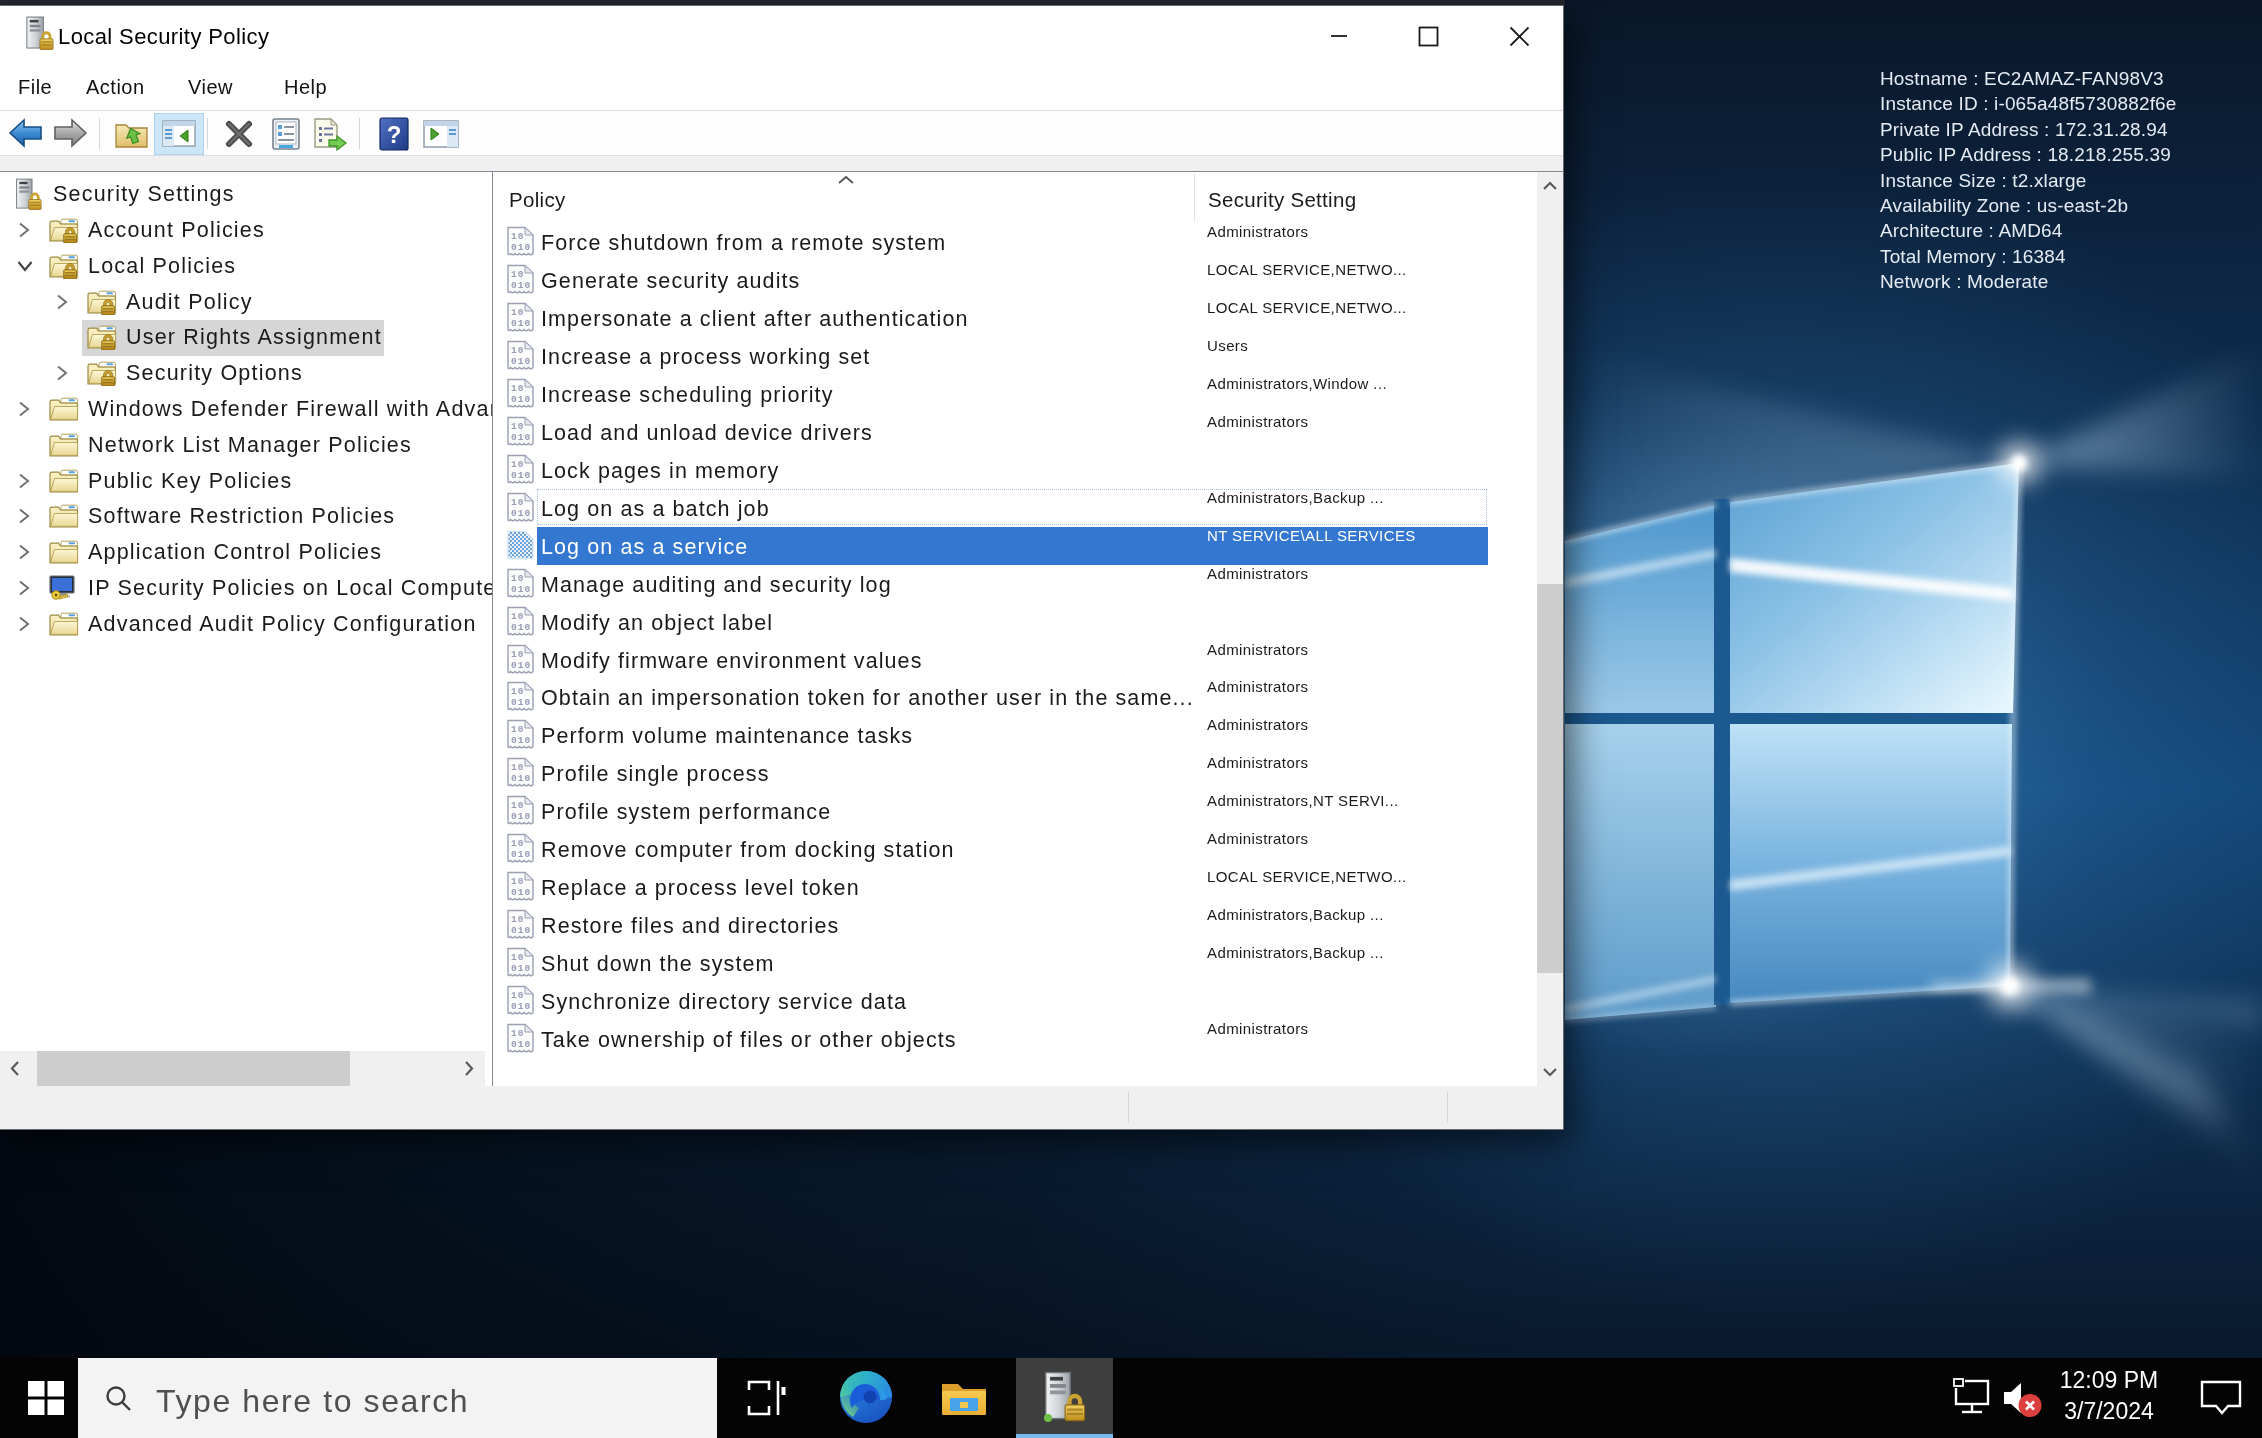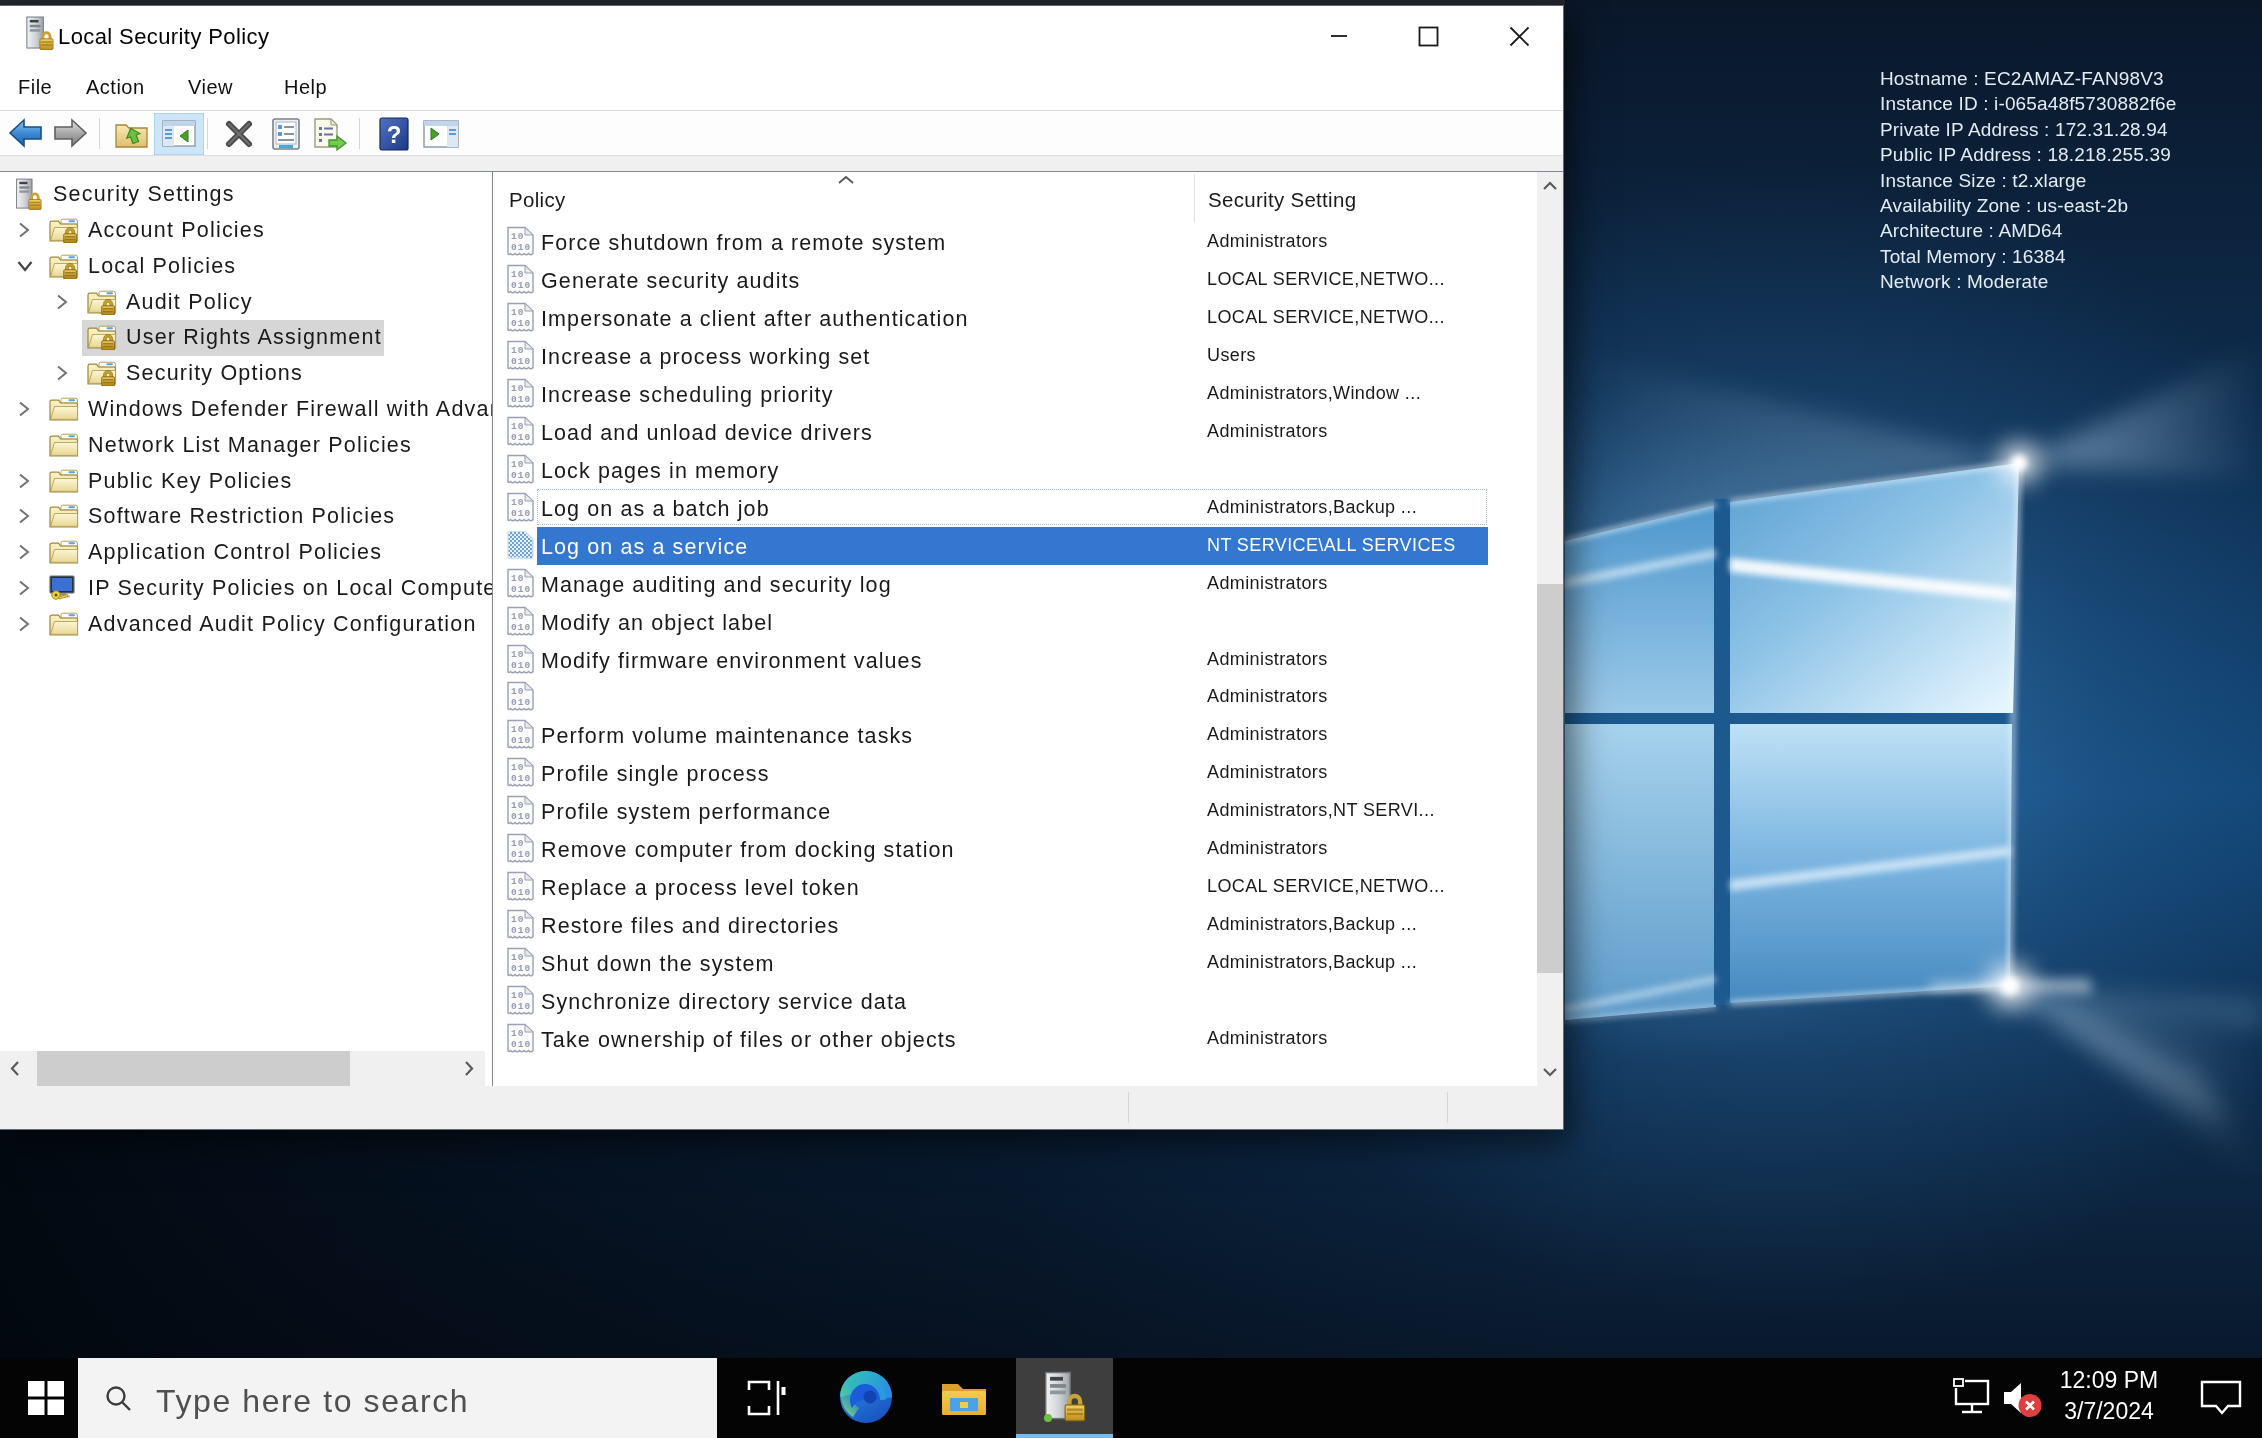--- a/index.html
+++ b/index.html
@@ -22,21 +22,21 @@
 .hline { position:absolute; height:1px; background:#828790; }
 #leftpane { position:absolute; left:0; top:1px; width:586px; height:914px; background:#fff; border-right:1px solid #828790; overflow:hidden; }
 #rightpane { position:absolute; left:492px; top:1px; width:1071px; height:914px; background:#fff; border-left:1px solid #828790; overflow:hidden; }
 #statusbar { position:absolute; left:0; top:1081px; width:100%; height:43px; background:#f0f0f0; }
 .sdiv { position:absolute; top:6px; width:1px; height:31px; background:#d7d7d7; }
 .trow { position:absolute; left:0; width:486px; height:36px; font-size:21.5px; letter-spacing:1.2px; color:#1a1a1a; white-space:nowrap; }
 .trow .label { position:absolute; top:6px; }
 .tsel { position:absolute; left:82px; top:148px; width:302px; height:36px; background:#d6d6d6; }
 .lrow { position:absolute; left:11px; width:984px; height:38px; font-size:21.5px; letter-spacing:1.1px; color:#1a1a1a; white-space:nowrap; }
 .lrow .c1 { position:absolute; left:37px; top:8px; }
-.lrow .c2 { position:absolute; left:703px; top:8px; font-size:18px; letter-spacing:0.4px; }
+.lrow .c2 { position:absolute; left:703px; top:0; font-size:15px; letter-spacing:0.4px; }
 .lrow.sel { background:linear-gradient(90deg, rgba(0,0,0,0) 0px, rgba(0,0,0,0) 33px, #3377d0 33px, #3377d0 100%); color:#fff; }
 .licon { position:absolute; left:2px; top:3px; }
 #lheader { position:absolute; left:0; top:0; width:100%; height:52px; background:#fff; font-size:20.5px; letter-spacing:0.3px; color:#1a1a1a; }
 .sb { background:#f0f0f0; position:absolute; }
 .sb .thumb { position:absolute; background:#cdcdcd; }
 #taskbar { position:absolute; left:0; top:1358px; width:2262px; height:80px; background:#040404; }
 #searchbox { position:absolute; left:78px; top:0px; width:639px; height:80px; background:#f3f3f3; }
 #searchbox span { position:absolute; left:78px; top:25px; font-size:32px; letter-spacing:1.6px; color:#4f4f4f; }
 #lspbtn { position:absolute; left:1016px; top:0; width:97px; height:80px; background:#3e3e3e; }
 #lspbtn .ul { position:absolute; left:0; bottom:0; width:100%; height:4px; background:#76b9ed; }
@@ -764,20 +764,21 @@
             <span class="c1">Modify firmware environment values</span>
             <span class="c2">Administrators</span>
           </div>
 <div class="lrow" style="top:506.4px;">
             <span class="licon"><svg width="29" height="31" viewBox="0 0 29 31" style="">
                 <path d="M2 1.5 L19 1.5 L27 9 L27 27.5 q-2 2.6 -4.5 0 q-2.2 2.6 -4.5 0 q-2.2 2.6 -4.5 0 q-2.2 2.6 -4.5 0 q-2.2 2.6 -4.5 0 q-1.6 1.8 -2.5 0.6 Z" fill="#fcfcfd" stroke="#9ba1b3" stroke-width="1.4"></path>
 <path d="M19 1.5 L19 9 L27 9 Z" fill="#e8eaf0" stroke="#9ba1b3" stroke-width="1"></path>
 <text x="5" y="13" font-family="Liberation Mono" font-size="9.5" font-weight="bold" fill="#959bb2">10</text>
 <text x="5" y="24" font-family="Liberation Mono" font-size="9.5" font-weight="bold" fill="#959bb2">010</text>
               </svg></span>
+            <span class="c1">Obtain an impersonation token for another user in the same...</span>
             <span class="c2">Administrators</span>
           </div>
 <div class="lrow" style="top:544.4px;">
             <span class="licon"><svg width="29" height="31" viewBox="0 0 29 31" style="">
                 <path d="M2 1.5 L19 1.5 L27 9 L27 27.5 q-2 2.6 -4.5 0 q-2.2 2.6 -4.5 0 q-2.2 2.6 -4.5 0 q-2.2 2.6 -4.5 0 q-2.2 2.6 -4.5 0 q-1.6 1.8 -2.5 0.6 Z" fill="#fcfcfd" stroke="#9ba1b3" stroke-width="1.4"></path>
 <path d="M19 1.5 L19 9 L27 9 Z" fill="#e8eaf0" stroke="#9ba1b3" stroke-width="1"></path>
 <text x="5" y="13" font-family="Liberation Mono" font-size="9.5" font-weight="bold" fill="#959bb2">10</text>
 <text x="5" y="24" font-family="Liberation Mono" font-size="9.5" font-weight="bold" fill="#959bb2">010</text>
               </svg></span>
             <span class="c1">Perform volume maintenance tasks</span>

